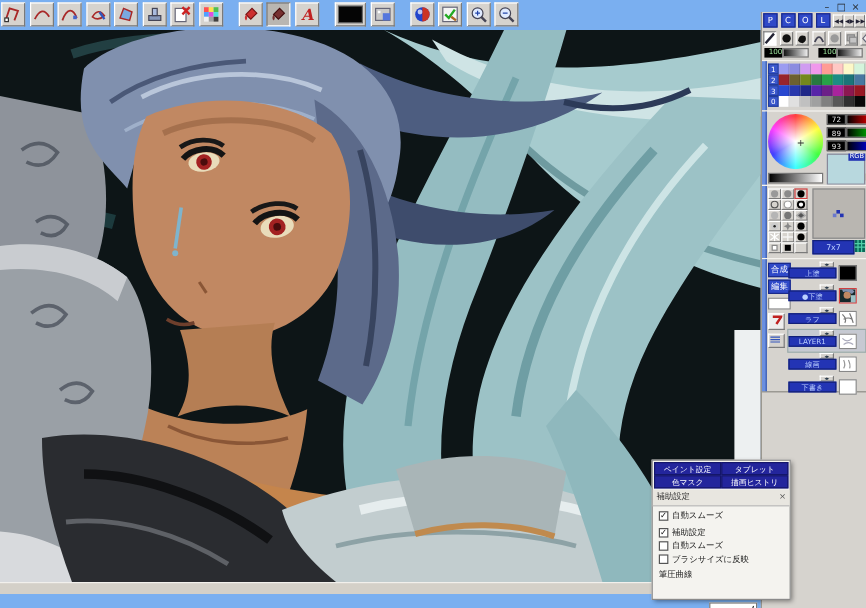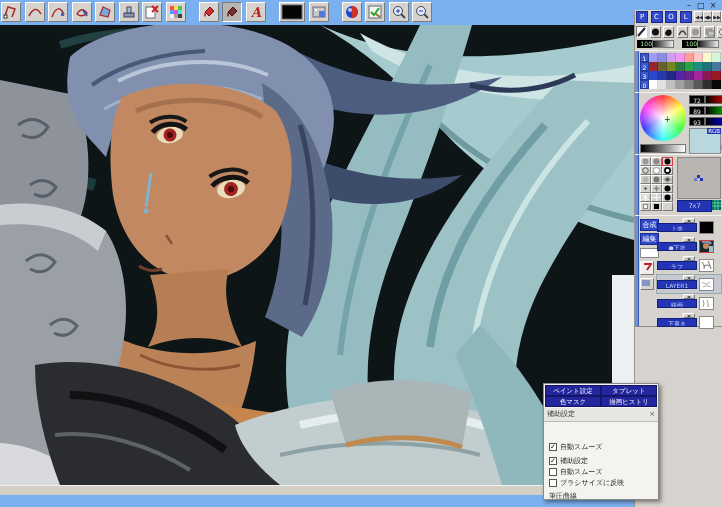--- a/index.html
+++ b/index.html
@@ -414,21 +414,21 @@
   </div>
 
   <div id="dialog">
     <div style="padding:1px;">
       <span class="dlgtab">ペイント設定</span><span class="dlgtab">タブレット</span><span class="dlgtab">色マスク</span><span class="dlgtab">描画ヒストリ</span>
     </div>
     <div id="dlg-title">
       <span>補助設定</span>
       <span class="close">×</span>
     </div>
-    <div style="margin-top:20px;">
+    <div style="margin-top:3px;">
       <div class="chkrow"><span class="chkbox">✓</span><span>自動スムーズ</span></div>
       <div style="height:3px;"></div>
       <div class="chkrow"><span class="chkbox">✓</span><span>補助設定</span></div>
       <div class="chkrow"><span class="chkbox"></span><span>自動スムーズ</span></div>
       <div class="chkrow"><span class="chkbox"></span><span>ブラシサイズに反映</span></div>
     </div>
     <div style="margin:2px 0 18px 5px;font-size:7px;color:#222;">筆圧曲線</div>
     <div style="margin-left:12px;margin-top:1px;">
       <span style="display:inline-block;vertical-align:top;margin-top:4px;">
         <span class="pmbtn">＋</span>

